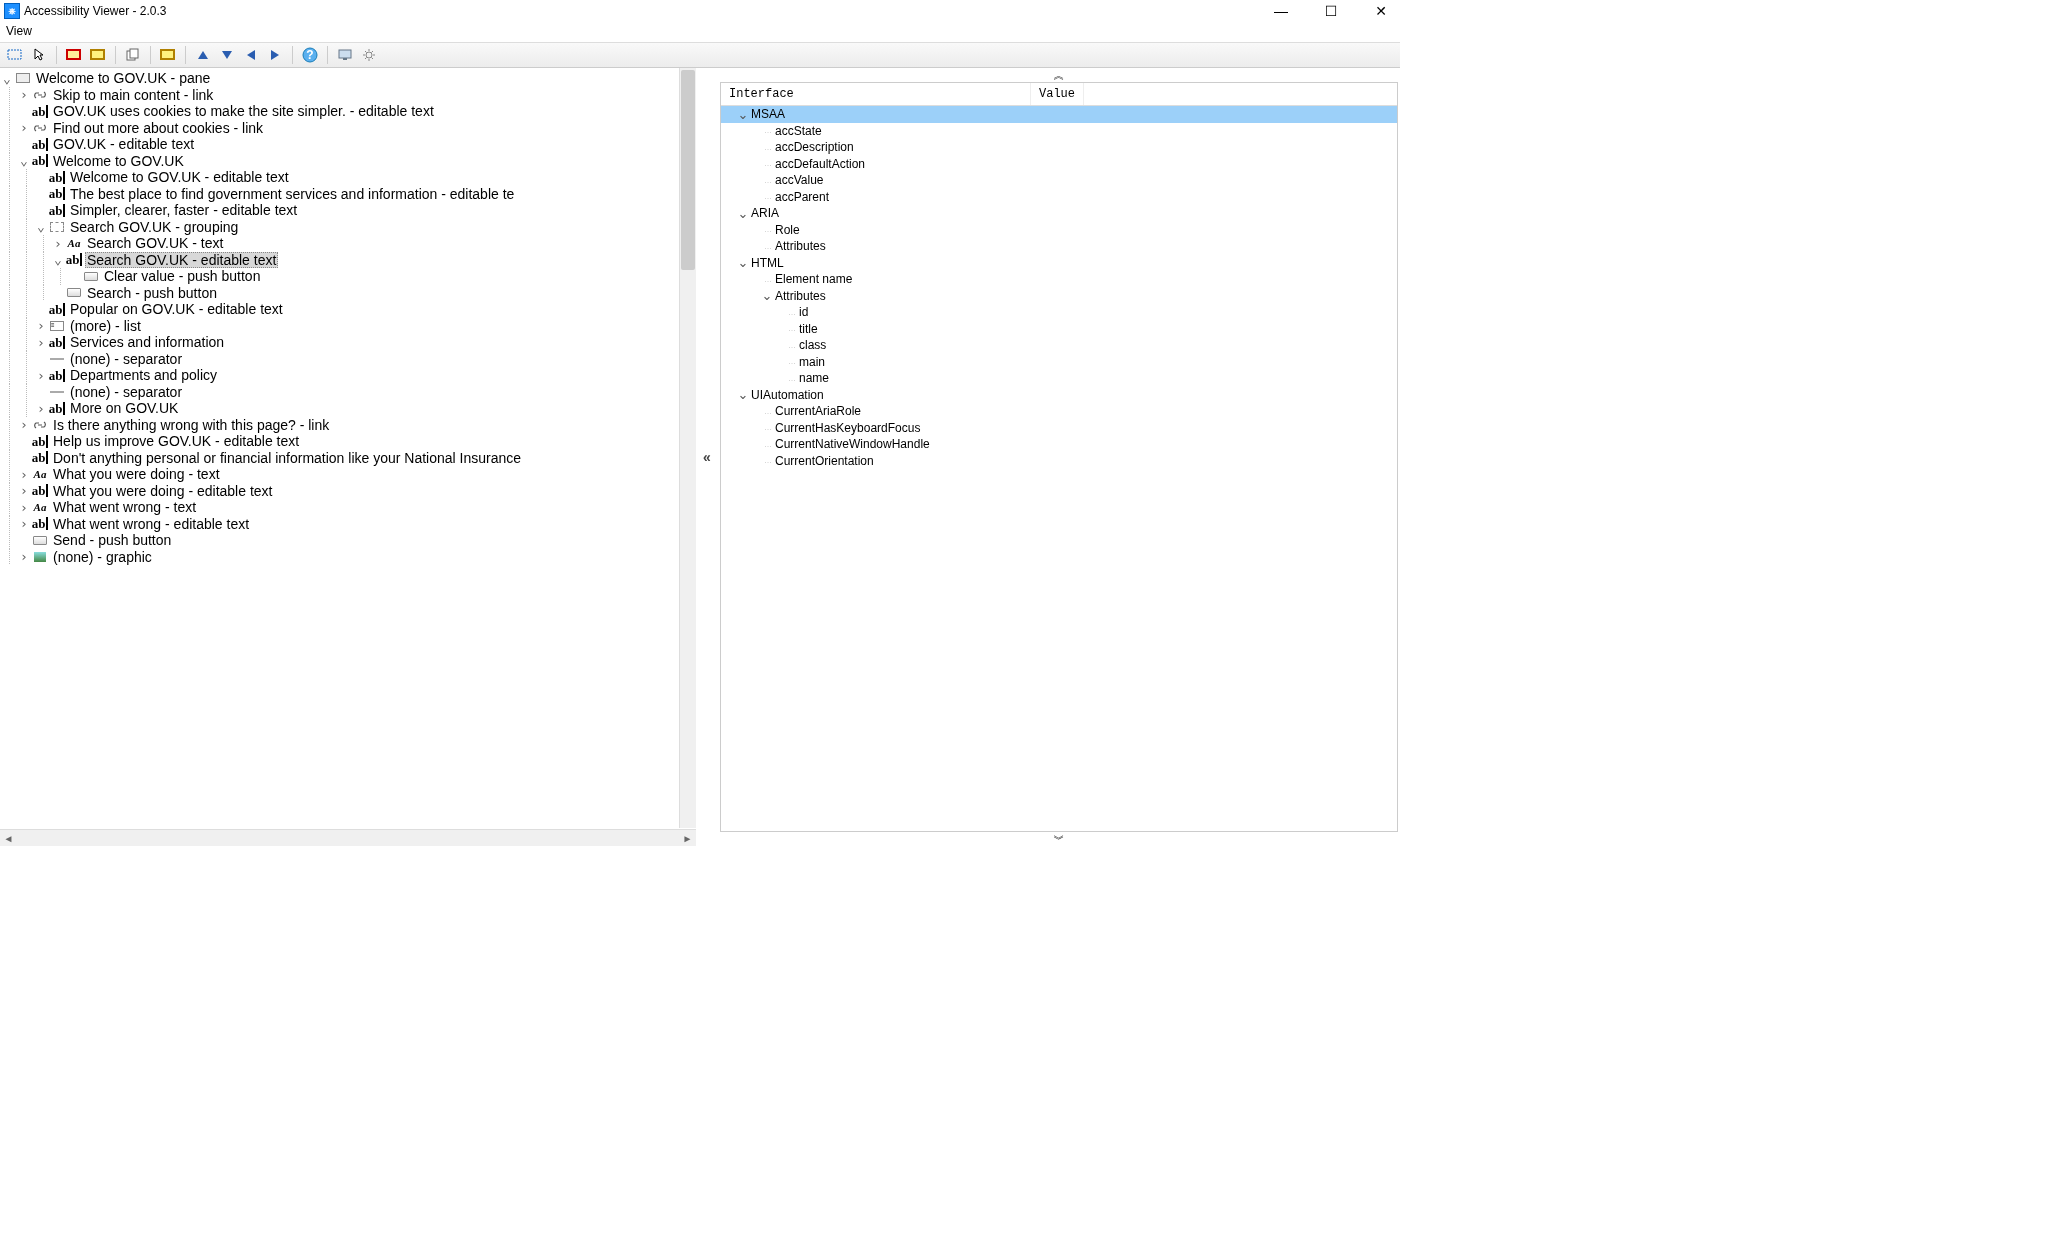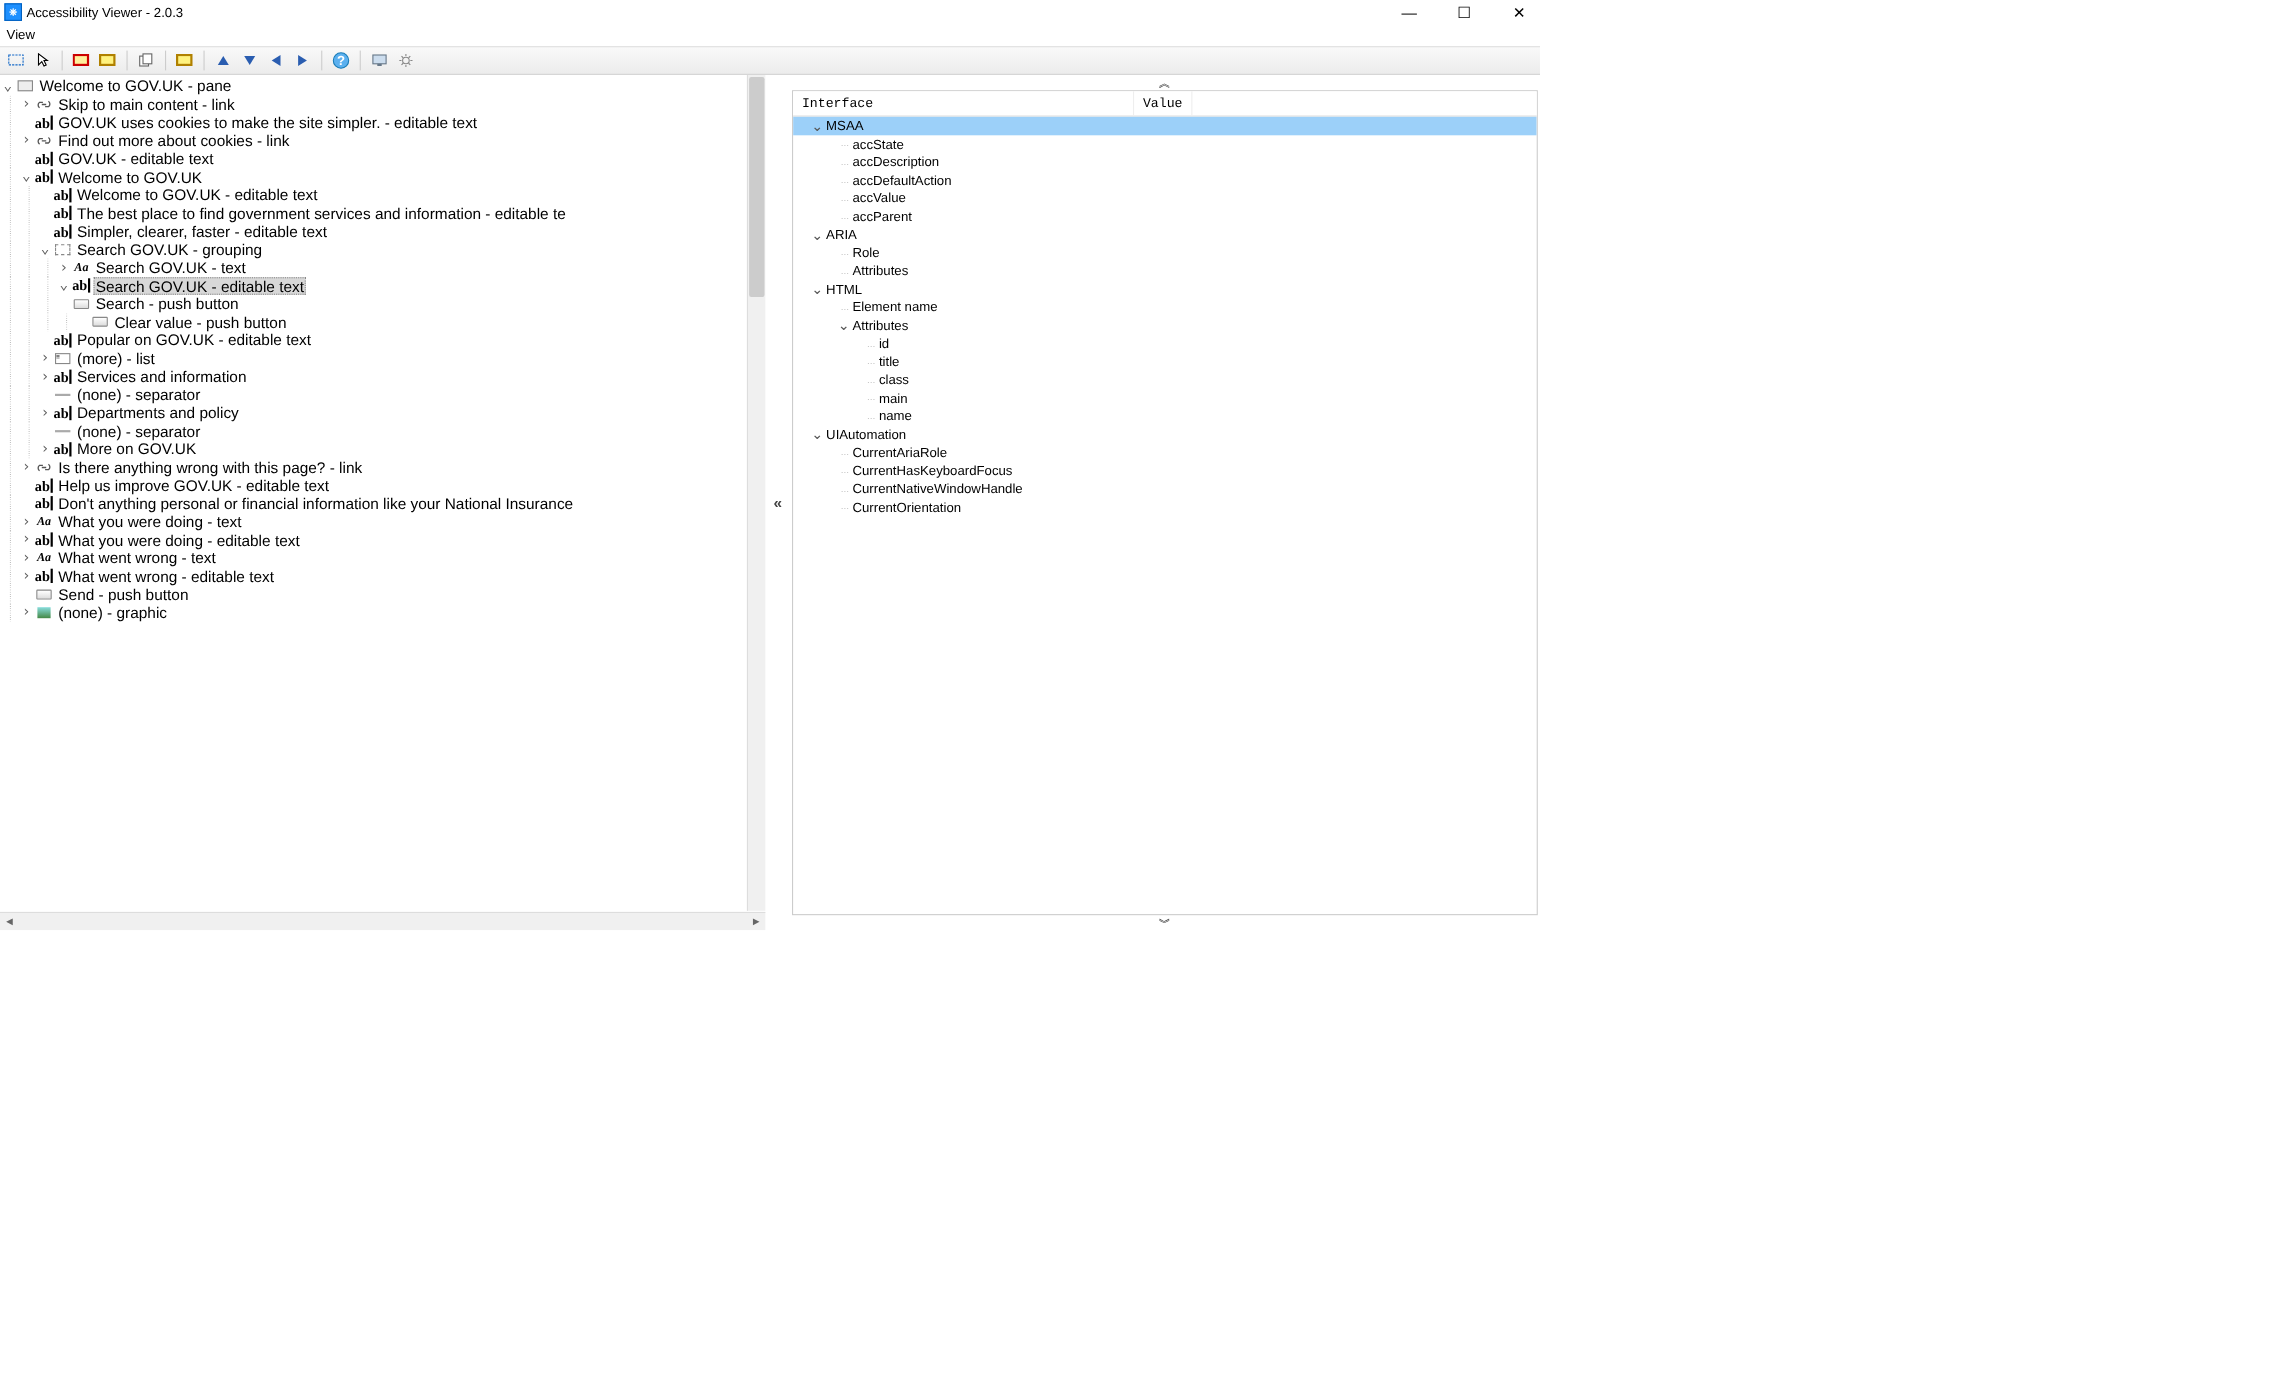--- a/index.html
+++ b/index.html
@@ -268,36 +268,36 @@
             <span class="tw">⌄</span>
             <span class="ic">
               <span class="ic-ab">ab</span>
             </span>
             <span class="lbl">Search GOV.UK - editable text</span>
           </div>
           <div class="row">
             <span class="ln"></span>
             <span class="ln"></span>
             <span class="ln"></span>
+            <span class="ln"></span>
             <span class="tw"></span>
             <span class="ic">
               <div class="ic-btn"></div>
             </span>
+            <span class="lbl">Clear value - push button</span>
+          </div>
+          <div class="row">
+            <span class="ln"></span>
+            <span class="ln"></span>
+            <span class="ln"></span>
+            <span class="tw"></span>
+            <span class="ic">
+              <div class="ic-btn"></div>
+            </span>
             <span class="lbl">Search - push button</span>
-          </div>
-          <div class="row">
-            <span class="ln"></span>
-            <span class="ln"></span>
-            <span class="ln"></span>
-            <span class="ln"></span>
-            <span class="tw"></span>
-            <span class="ic">
-              <div class="ic-btn"></div>
-            </span>
-            <span class="lbl">Clear value - push button</span>
           </div>
           <div class="row">
             <span class="ln"></span>
             <span class="ln"></span>
             <span class="tw"></span>
             <span class="ic">
               <span class="ic-ab">ab</span>
             </span>
             <span class="lbl">Popular on GOV.UK - editable text</span>
           </div>

